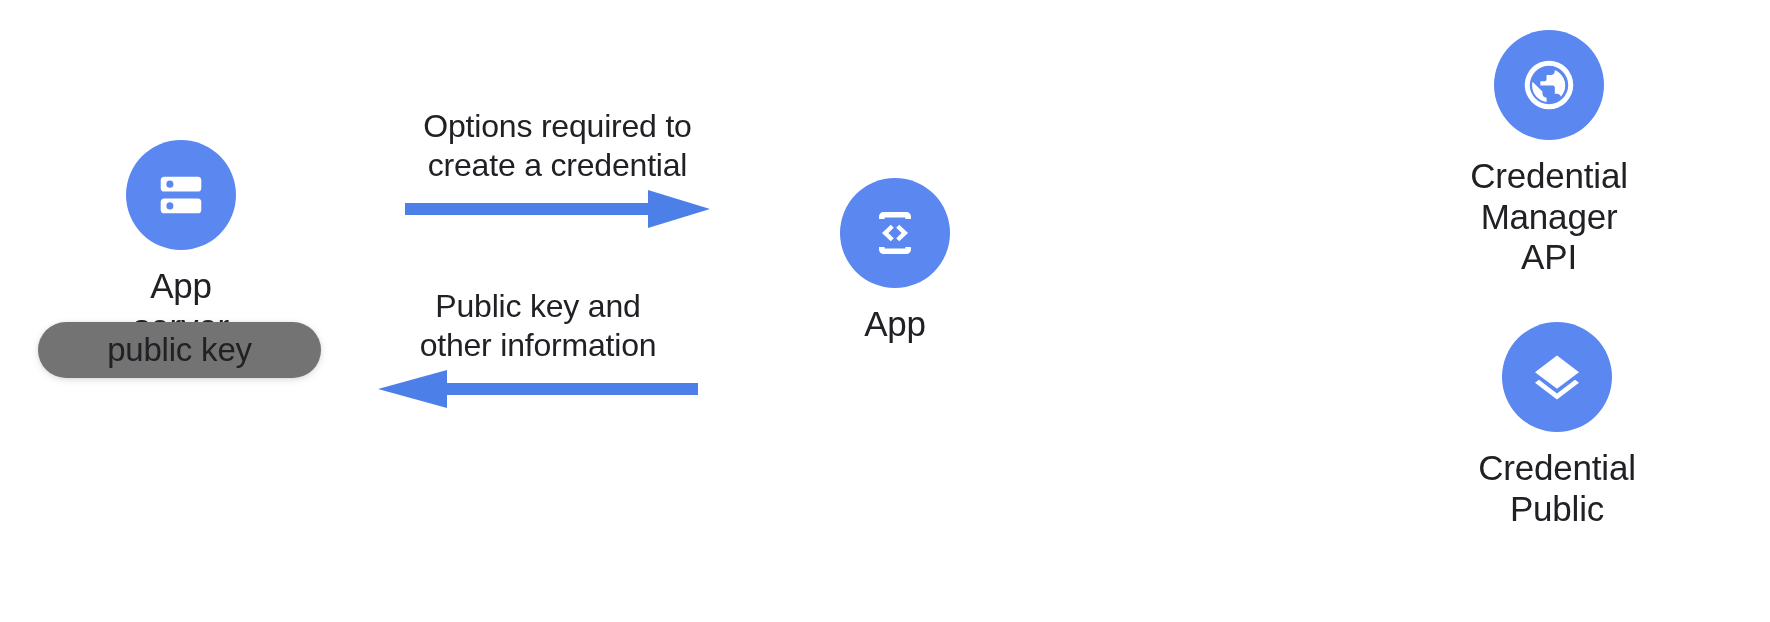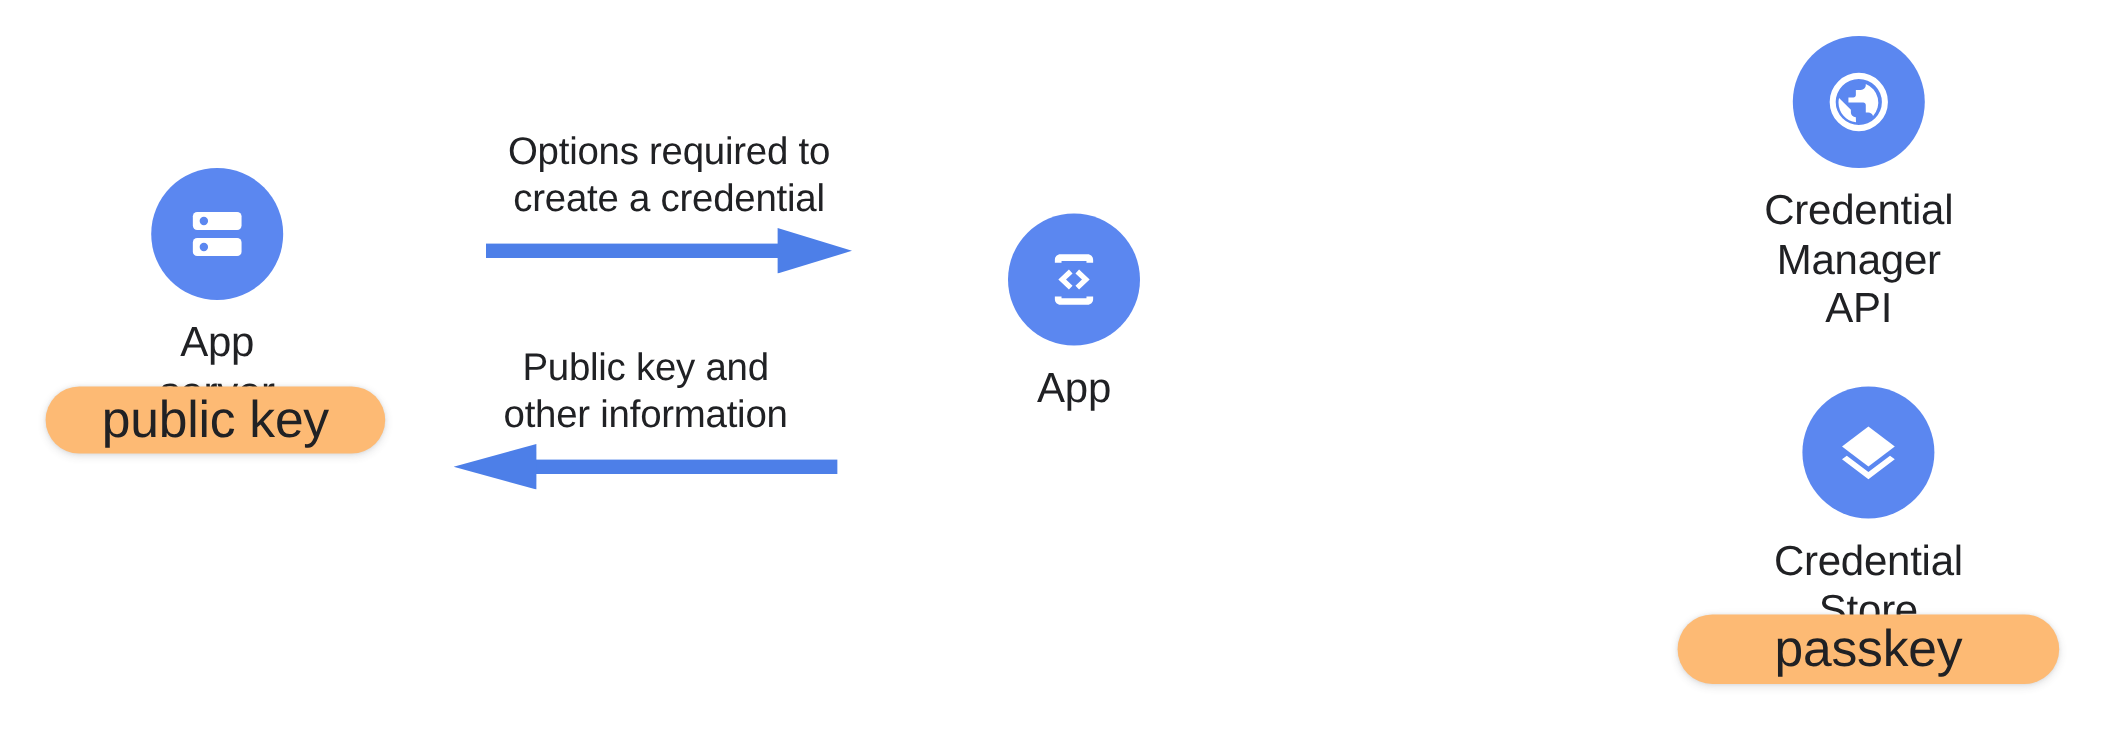--- a/index.html
+++ b/index.html
@@ -42,24 +42,24 @@
     letter-spacing: -0.2px;
     white-space: pre-line;
   }
 
   
   .pill {
     position: absolute;
     display: flex;
     align-items: center;
     justify-content: center;
-    background: #fdba74;
+    background: #737373;
     border-radius: 999px;
     box-shadow: 0 2px 7px rgba(60,64,67,0.16), 0 0 3px rgba(60,64,67,0.10);
-    font-size: 43px;
+    font-size: 33px;
     color: #202124;
     letter-spacing: -0.2px;
   }
 
   
   .arrow-group { position: absolute; }
   .arrow-label {
     position: absolute;
     width: 100%;
     text-align: center;
@@ -123,26 +123,23 @@
 Manager API</div>
   </div>
 
   <div class="node" style="left:1502px; top:322px; width:110px;">
     <div class="icon-circle" style="width:110px;height:110px;">
       <svg width="58" height="58" viewBox="0 0 24 24" aria-hidden="true">
         <path d="M12 3.1 2.9 10.0 12 16.9 21.1 10.0z" fill="#ffffff"></path>
         <path d="M4.55 13.15 2.9 14.4 12 21.3l9.1-6.9-1.65-1.25L12 18.8z" fill="#ffffff"></path>
       </svg>
     </div>
-    <div class="node-label">Credential Store</div>
+    <div class="node-label">Credential Public</div>
   </div>
 
-  <div class="pill" style="left:1398px; top:512px; width:318px; height:58px;">
-    <span>passkey</span>
-  </div>
 
   <div class="arrow-group" style="left:378px; top:370px; width:320px; height:38px;">
     <div class="arrow-label">Public key and
 other information</div>
     <svg class="arrow-svg" width="320" height="38" viewBox="0 0 320 38" aria-hidden="true">
       <rect x="62" y="13" width="258" height="12" fill="#4D7FE8"></rect>
       <path d="M69 0 L0 19 L69 38 Z" fill="#4D7FE8"></path>
     </svg>
   </div>
 

